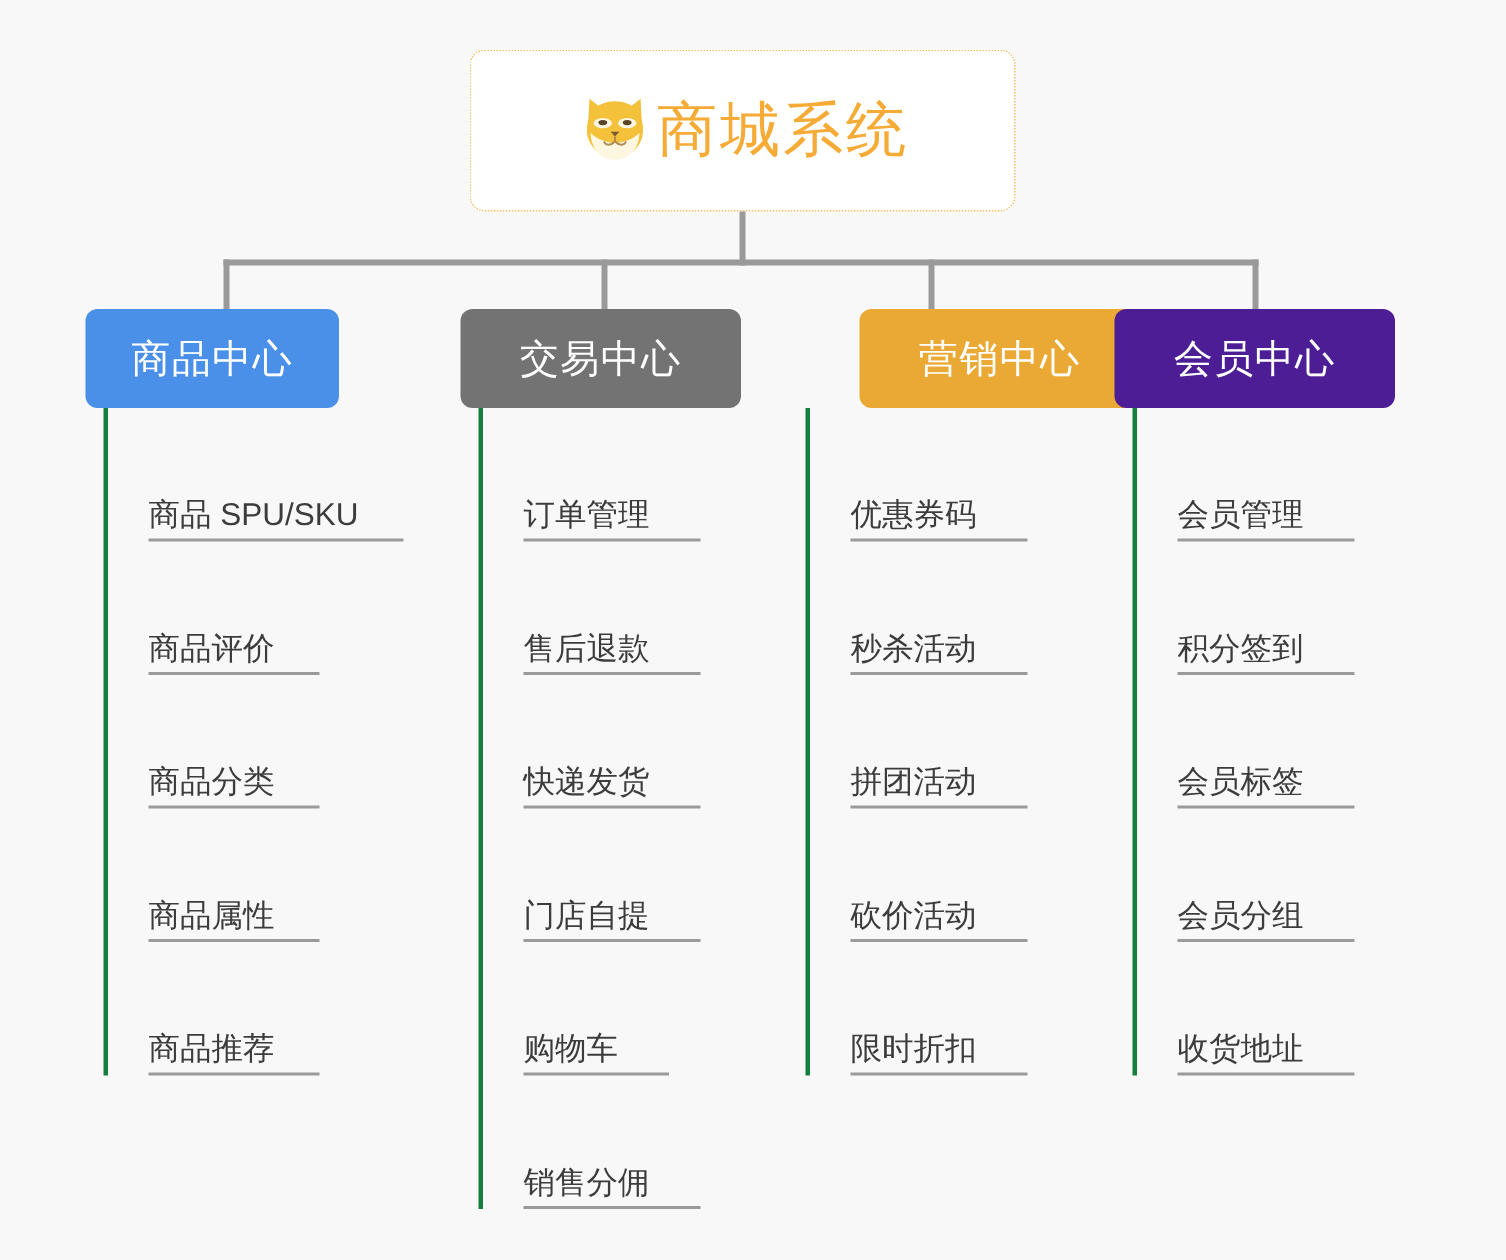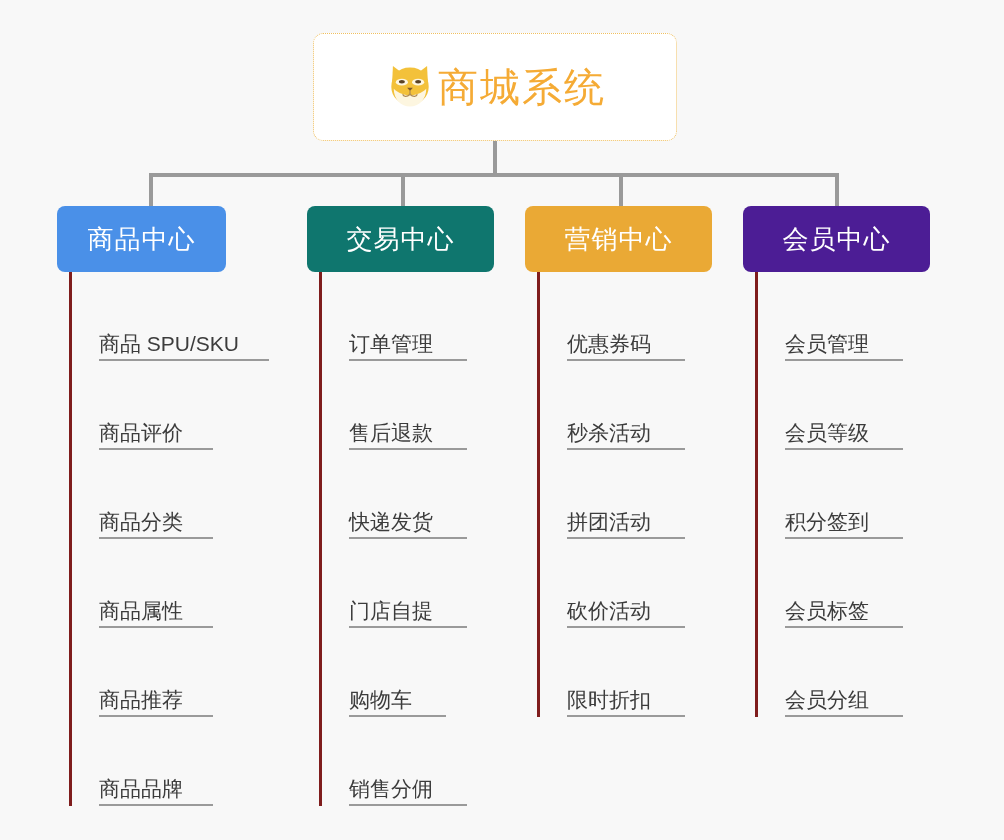--- a/index.html
+++ b/index.html
@@ -92,29 +92,29 @@
     border-radius: 8px;
     display: flex;
     align-items: center;
     justify-content: center;
     color: #ffffff;
     font-size: 26px;
     letter-spacing: 1px;
     white-space: nowrap;
   }
   .branch-1 .branch-header { width: 169px; background: #4a90e8; }
-  .branch-2 .branch-header { width: 187px; background: #0f766e; }
-  .branch-3 .branch-header { width: 187px; background: #eaa935; }
+  .branch-2 .branch-header { width: 187px; background: #737373; }
+  .branch-3 .branch-header { width: 187px; background: #eaa935; margin-left: 48px; }
   .branch-4 .branch-header { width: 187px; background: #4c1d95; }
 
   
   .branch-body {
     position: relative;
     margin-left: 12px;
-    border-left: 3px solid #7f1d1d;
+    border-left: 3px solid #15803d;
     padding-top: 0;
   }
   .leaf {
     position: relative;
     height: 89px;
     display: flex;
     align-items: flex-end;
   }
   .leaf-inner {
     margin-left: 27px;
@@ -181,23 +181,20 @@
         </div>
       <div class="leaf">
           <span class="leaf-inner"><span class="leaf-label">商品分类</span></span>
         </div>
       <div class="leaf">
           <span class="leaf-inner"><span class="leaf-label">商品属性</span></span>
         </div>
       <div class="leaf">
           <span class="leaf-inner"><span class="leaf-label">商品推荐</span></span>
         </div>
-      <div class="leaf">
-          <span class="leaf-inner"><span class="leaf-label">商品品牌</span></span>
-        </div>
     </div>
   </div>
 
   <div class="branch branch-2">
     <div class="branch-header">交易中心</div>
     <div class="branch-body">
       <div class="leaf">
           <span class="leaf-inner"><span class="leaf-label">订单管理</span></span>
         </div>
       <div class="leaf">
@@ -239,27 +236,27 @@
     </div>
   </div>
 
   <div class="branch branch-4">
     <div class="branch-header">会员中心</div>
     <div class="branch-body">
       <div class="leaf">
           <span class="leaf-inner"><span class="leaf-label">会员管理</span></span>
         </div>
       <div class="leaf">
-          <span class="leaf-inner"><span class="leaf-label">会员等级</span></span>
-        </div>
-      <div class="leaf">
           <span class="leaf-inner"><span class="leaf-label">积分签到</span></span>
         </div>
       <div class="leaf">
           <span class="leaf-inner"><span class="leaf-label">会员标签</span></span>
         </div>
       <div class="leaf">
           <span class="leaf-inner"><span class="leaf-label">会员分组</span></span>
         </div>
+      <div class="leaf">
+          <span class="leaf-inner"><span class="leaf-label">收货地址</span></span>
+        </div>
     </div>
   </div>
 
 </div>
 
 </body></html>

